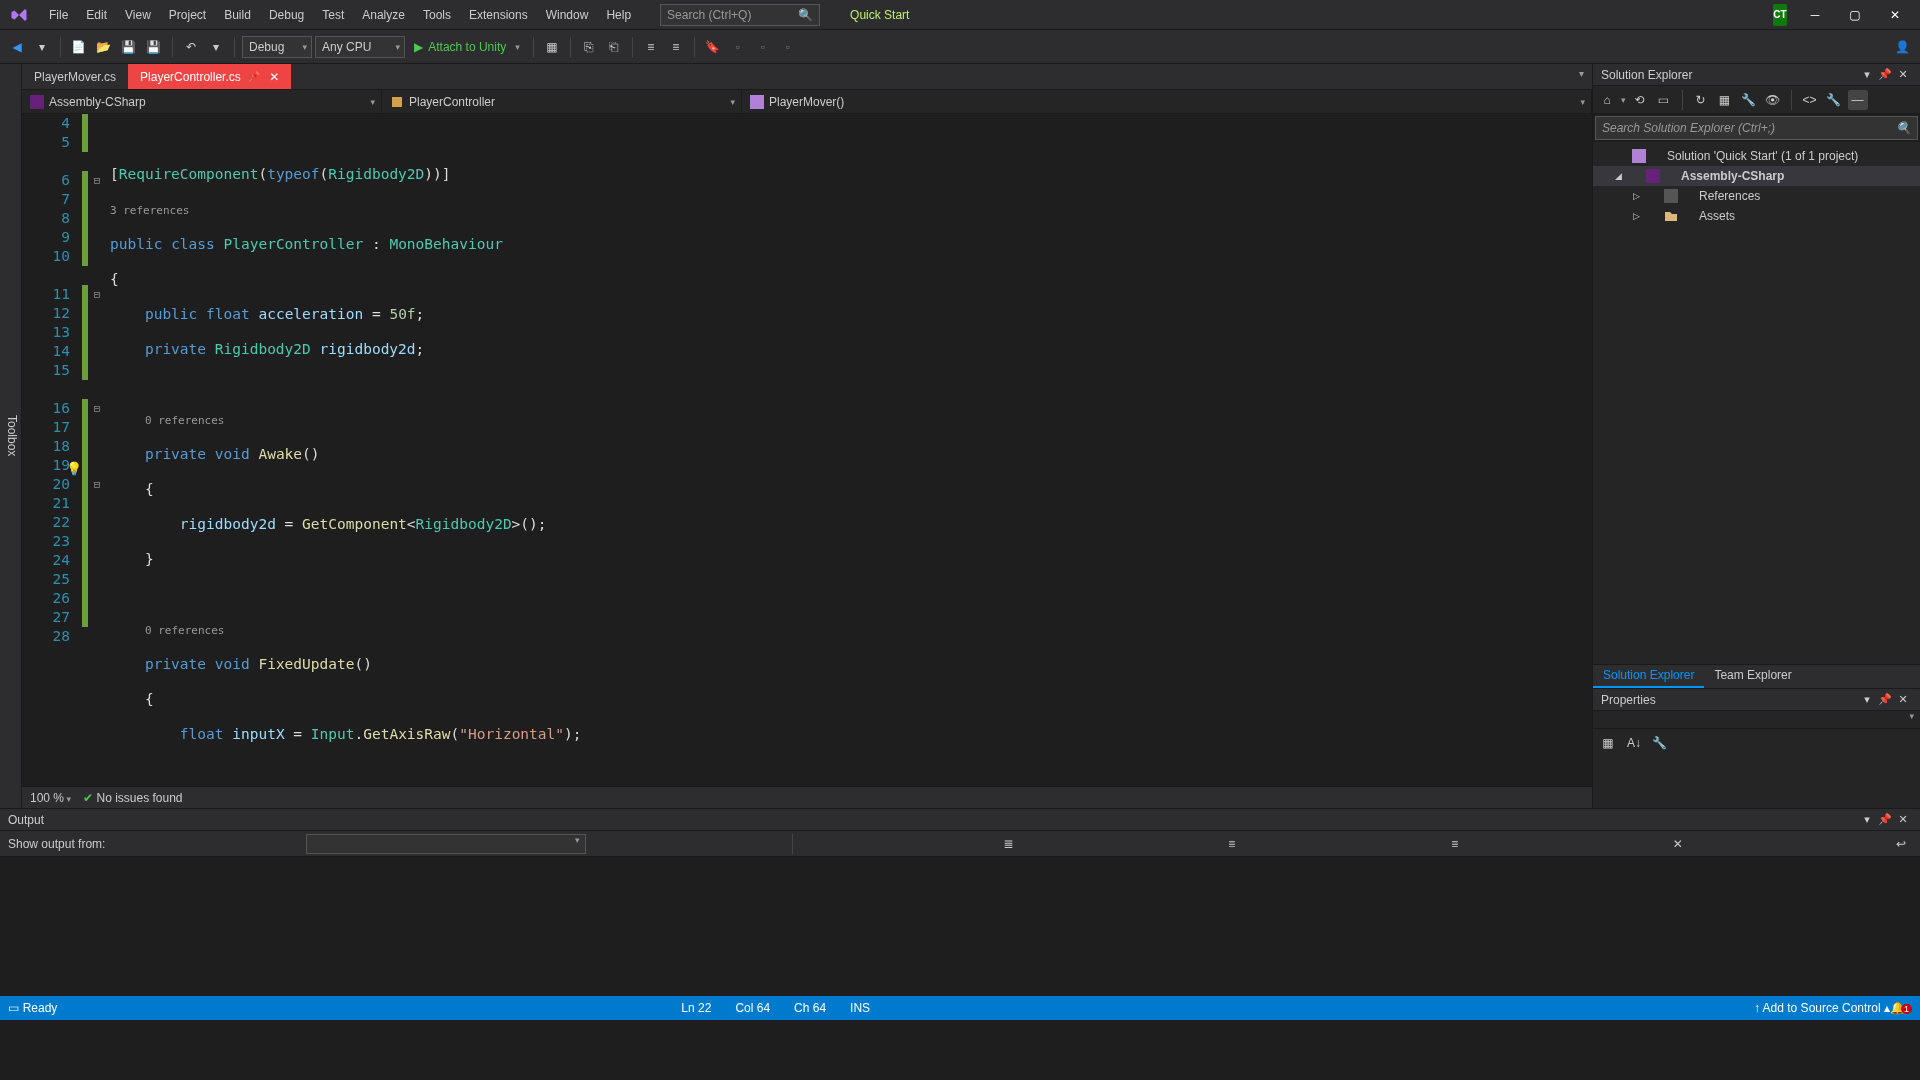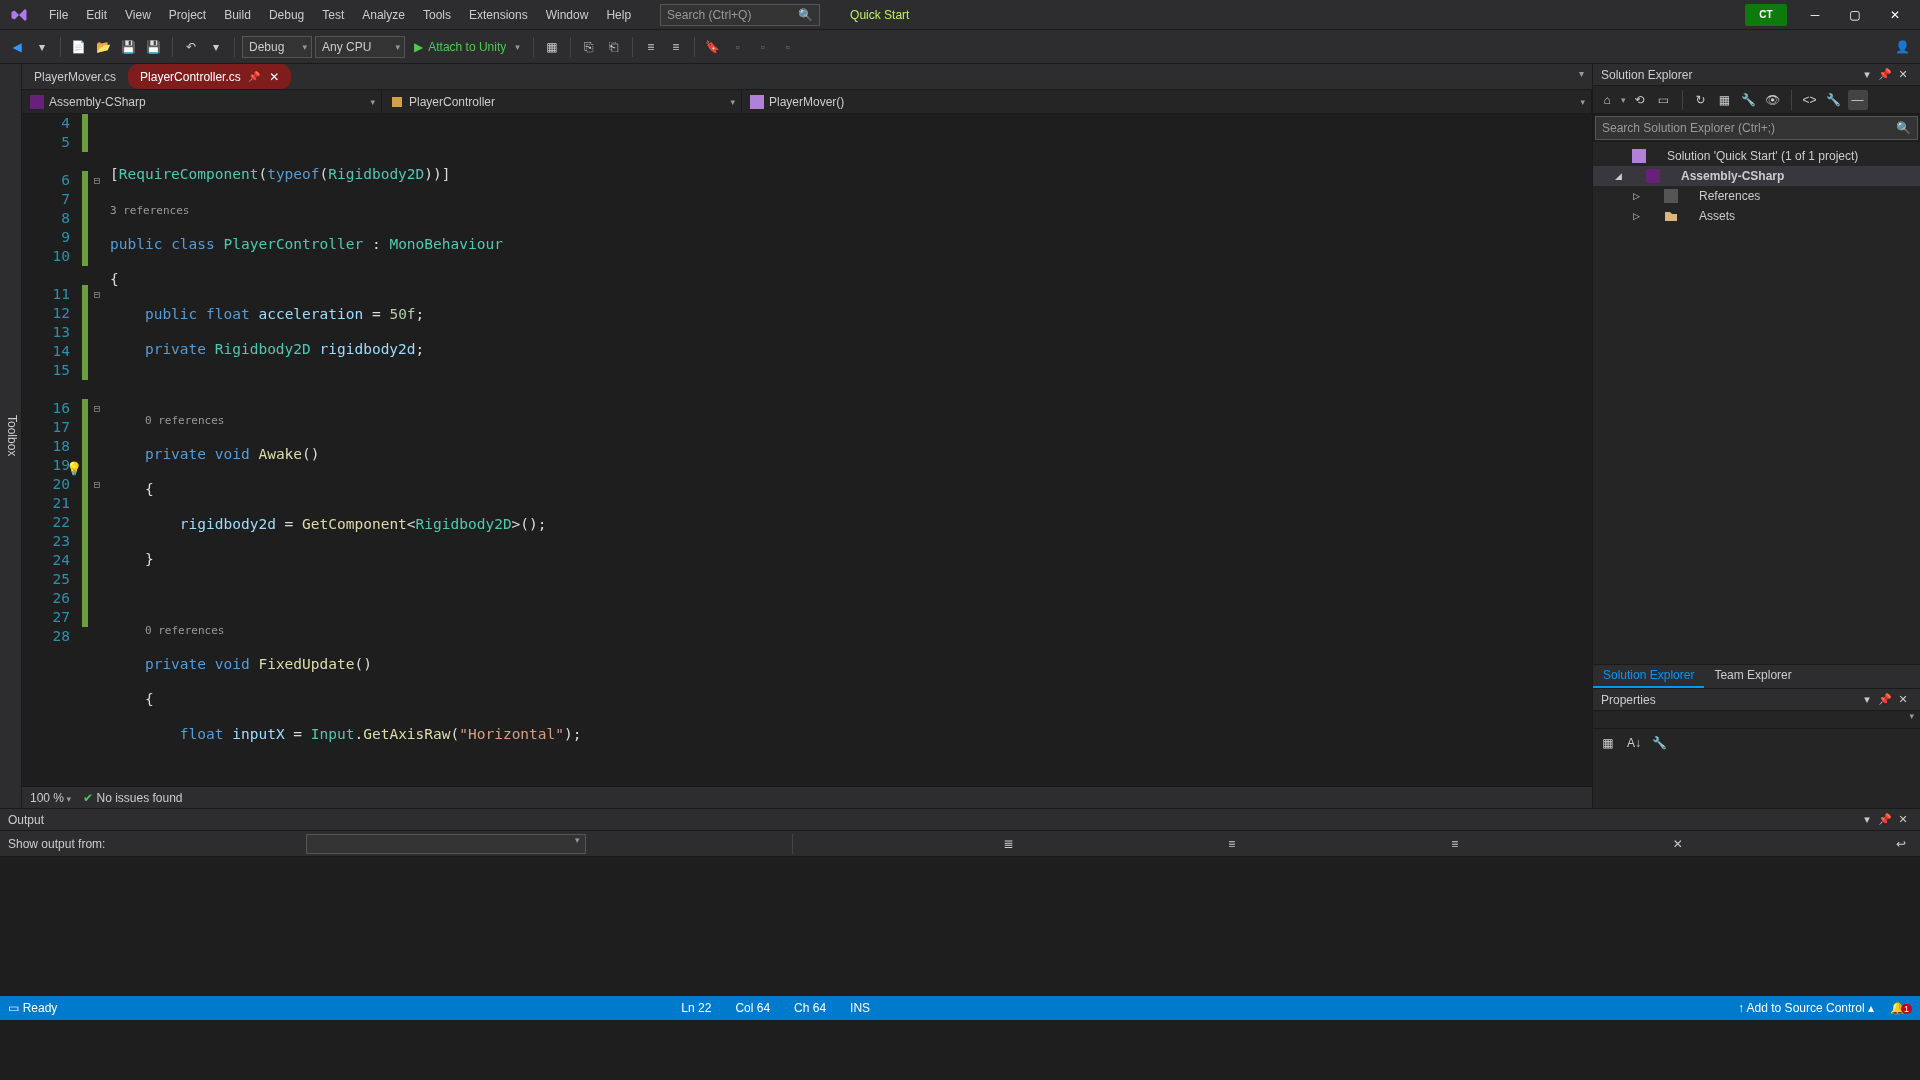--- a/index.html
+++ b/index.html
@@ -3,39 +3,39 @@
 <meta charset="utf-8">
 <style>
 * { margin: 0; padding: 0; box-sizing: border-box; }
 body { font-family: "Segoe UI", Arial, sans-serif; font-size: 12px; background: #1e1e1e; color: #ccc; overflow: hidden; width: 1920px; height: 1080px; position: relative; }
 .menubar { height: 30px; background: #2d2d30; display: flex; align-items: center; padding: 0 5px; border-bottom: 1px solid #1a1a1a; }
 .vs-logo { width: 20px; height: 20px; margin: 0 10px 0 5px; display: inline-flex; align-items: center; }
 .menu-item { padding: 4px 9px; color: #ccc; cursor: pointer; }
 .search-box { background: #333; border: 1px solid #555; padding: 2px 6px; width: 160px; margin-left: 20px; height: 22px; display: flex; align-items: center; color: #999; }
 .search-box .mag { margin-left: auto; color: #999; }
 .app-title { margin-left: 30px; color: #bef264; text-align: right; }
-.user-badge { margin-left: auto; background: #0e7a0d; color: #fff; width: 42px; height: 22px; border-radius: 2px; display: flex; align-items: center; justify-content: center; font-size: 10px; font-weight: bold; margin-right: 8px; }
+.user-badge { margin-left: auto; background: #0e7a0d; color: #fff; width: 14px; height: 22px; border-radius: 2px; display: flex; align-items: center; justify-content: center; font-size: 10px; font-weight: bold; margin-right: 8px; }
 .win-btn { width: 40px; height: 28px; display: flex; align-items: center; justify-content: center; color: #fff; cursor: pointer; }
 
 .toolbar { height: 34px; background: #2d2d30; display: flex; align-items: center; padding: 0 6px; gap: 3px; border-bottom: 1px solid #1a1a1a; }
 .tbtn { width: 22px; height: 22px; display: flex; align-items: center; justify-content: center; color: #ccc; cursor: pointer; border-radius: 2px; }
 .tsep { width: 1px; height: 20px; background: #444; margin: 0 4px; }
 .tcombo { background: #333; border: 1px solid #555; padding: 2px 18px 2px 6px; height: 22px; display: flex; align-items: center; color: #ccc; position: relative; min-width: 70px; }
 .tcombo::after { content: "▾"; position: absolute; right: 4px; font-size: 9px; color: #999; }
 .attach-btn { color: #4ec94e; display: flex; align-items: center; gap: 5px; padding: 0 6px; height: 22px; }
 .attach-btn .play { color: #4ec94e; }
 .attach-after { font-size: 9px; color: #999; margin-left: 4px; }
 
 .main-row { display: flex; height: 744px; }
 .toolbox-tab { width: 22px; background: #2d2d30; border-right: 1px solid #1a1a1a; writing-mode: vertical-rl; text-align: center; padding: 8px 2px; color: #ccc; }
 
 .editor-col { flex: 1; display: flex; flex-direction: column; background: #1e1e1e; }
 .doc-tabs { height: 26px; background: #2d2d30; display: flex; align-items: stretch; border-bottom: 1px solid #1a1a1a; }
 .doc-tab { padding: 4px 12px; display: flex; align-items: center; gap: 8px; color: #ccc; cursor: pointer; font-size: 12px; }
-.doc-tab.active { background: #7f1d1d; color: #fff; border-radius: 10px; }
+.doc-tab.active { background: #ef4444; color: #fff; }
 .doc-tab .pin { font-size: 10px; }
 .doc-tab .close { font-size: 12px; }
 .doc-tabs .drop { margin-left: auto; padding: 4px 8px; font-size: 10px; color: #999; }
 
 .nav-bar { height: 24px; background: #252526; display: flex; border-bottom: 1px solid #1a1a1a; }
 .nav-part { display: flex; align-items: center; padding: 0 8px; border-right: 1px solid #1a1a1a; color: #ccc; gap: 5px; position: relative; }
 .nav-part:nth-child(1) { width: 360px; }
 .nav-part:nth-child(2) { width: 360px; }
 .nav-part:nth-child(3) { flex: 1; }
 .nav-part::after { content: "▾"; position: absolute; right: 6px; font-size: 9px; color: #999; }
@@ -66,21 +66,21 @@
 .editor-status .zoom::after { content: " ▾"; font-size: 9px; color: #999; }
 .ok-icon { color: #4ec94e; }
 
 .right-panels { width: 328px; display: flex; flex-direction: column; border-left: 1px solid #1a1a1a; }
 .panel-hdr { height: 22px; background: #2d2d30; display: flex; align-items: center; padding: 0 8px; color: #ccc; border-bottom: 1px solid #1a1a1a; }
 .panel-hdr .title { flex: 1; }
 .panel-hdr .ctl { width: 18px; text-align: center; font-size: 11px; cursor: pointer; color: #ccc; }
 
 .se-toolbar { height: 28px; background: #252526; display: flex; align-items: center; padding: 0 4px; gap: 4px; border-bottom: 1px solid #1a1a1a; }
 .se-toolbar .tbtn { width: 20px; height: 20px; }
-.se-search { height: 24px; background: #333; border: 1px solid #555; margin: 2px; padding: 2px 6px; display: flex; align-items: center; color: #999; }
+.se-search { height: 24px; background: #333; border: 1px solid #555; margin: 2px; padding: 2px 6px; display: flex; align-items: center; color: #999; font-style: italic; }
 .se-search .mag { margin-left: auto; }
 .tree { flex: 1; background: #252526; padding: 4px 0; overflow: auto; }
 .tree-item { height: 20px; display: flex; align-items: center; gap: 19px; padding-left: 8px; cursor: pointer; }
 .tree-item.sel { background: #37373d; }
 .tree-item .arrow { width: 12px; font-size: 9px; color: #ccc; }
 .tree-item .icon { width: 16px; display: inline-flex; }
 .tree-item .lbl { color: #ccc; }
 .tree-item.bold .lbl { font-weight: bold; }
 .indent1 { padding-left: 22px; }
 .indent2 { padding-left: 40px; }
@@ -93,21 +93,21 @@
 .props-tb { height: 28px; background: #252526; display: flex; align-items: center; padding: 0 4px; gap: 4px; }
 .props-body { flex: 1; background: #252526; }
 
 .output-panel { height: 188px; border-top: 1px solid #1a1a1a; display: flex; flex-direction: column; }
 .out-tb { height: 26px; background: #2d2d30; display: flex; align-items: center; padding: 0 8px; gap: 6px; border-bottom: 1px solid #1a1a1a; justify-content: space-between; }
 .out-combo { background: #333; border: 1px solid #555; height: 20px; width: 280px; position: relative; padding: 0 6px; }
 .out-combo::after { content: "▾"; position: absolute; right: 6px; font-size: 9px; color: #999; }
 .out-body { flex: 1; background: #1e1e1e; }
 
 .statusbar { height: 24px; background: #007acc; color: #fff; display: flex; align-items: center; padding: 0 8px; gap: 24px; font-size: 12px; }
-.statusbar .sb-right { margin-left: auto; display: flex; align-items: flex-end; gap: 16px; }
+.statusbar .sb-right { margin-left: auto; display: flex; align-items: flex-end; }
 .bell { color: #fff; }
 
 svg { fill: currentColor; }
 </style>
 </head>
 <body>
 
 <div class="menubar">
   <span class="vs-logo">
       <svg width="18" height="18" viewBox="0 0 24 24">

